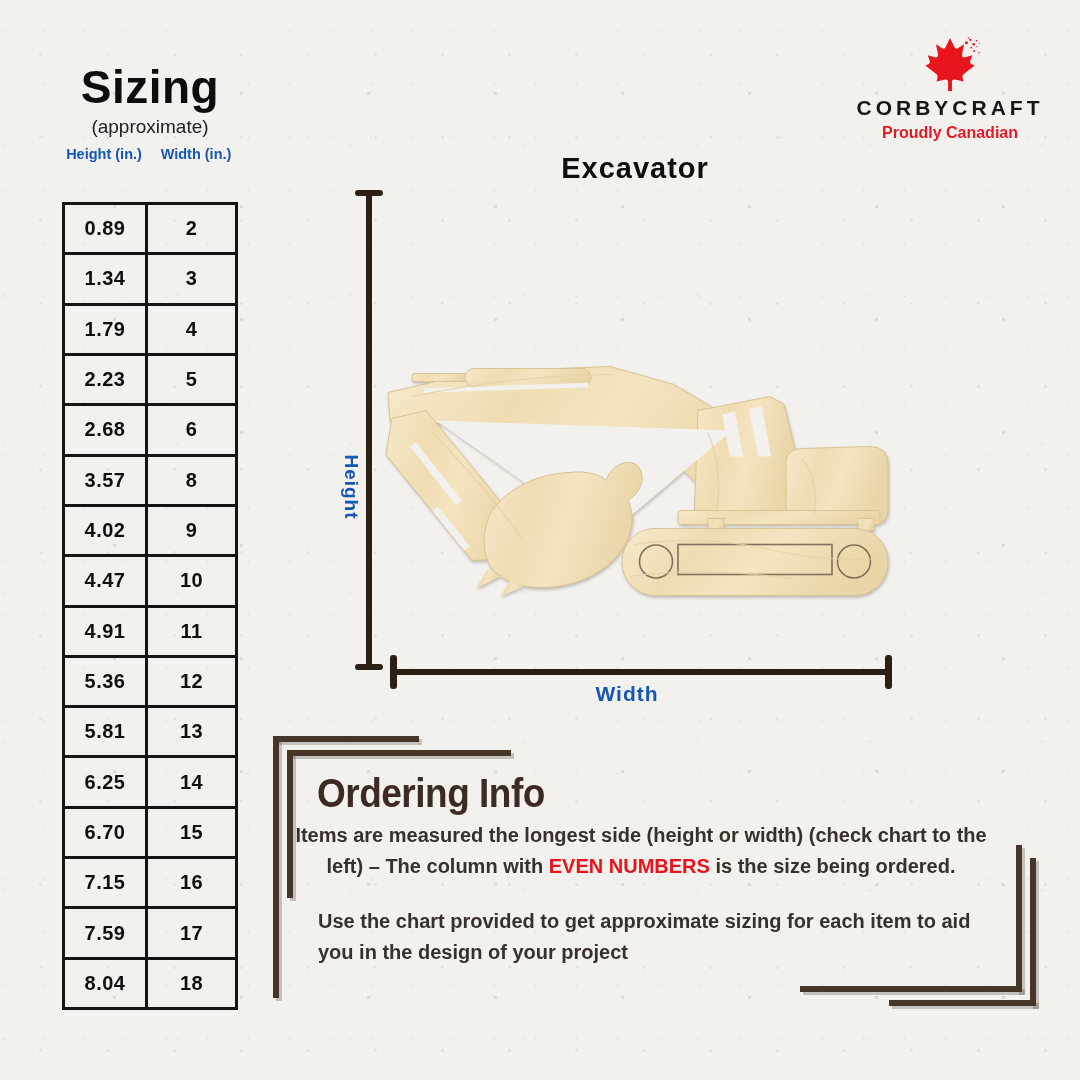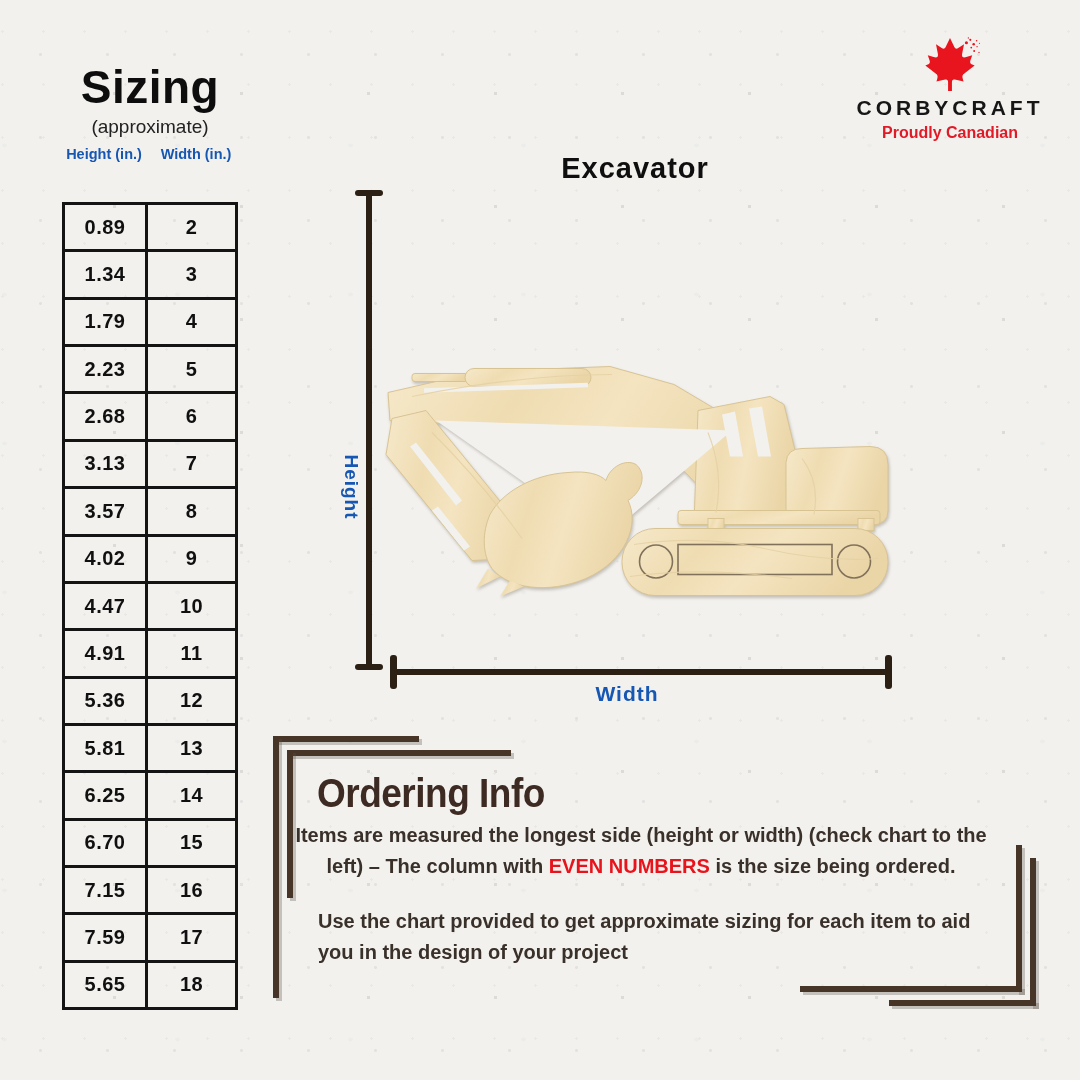--- a/index.html
+++ b/index.html
@@ -96,24 +96,20 @@
       </div>
       <div class="trow">
         <div class="tcell h">2.23</div>
         <div class="tcell w">5</div>
       </div>
       <div class="trow">
         <div class="tcell h">2.68</div>
         <div class="tcell w">6</div>
       </div>
       <div class="trow">
-        <div class="tcell h">3.13</div>
-        <div class="tcell w">7</div>
-      </div>
-      <div class="trow">
         <div class="tcell h">3.57</div>
         <div class="tcell w">8</div>
       </div>
       <div class="trow">
         <div class="tcell h">4.02</div>
         <div class="tcell w">9</div>
       </div>
       <div class="trow">
         <div class="tcell h">4.47</div>
         <div class="tcell w">10</div>
@@ -140,21 +136,21 @@
       </div>
       <div class="trow">
         <div class="tcell h">7.15</div>
         <div class="tcell w">16</div>
       </div>
       <div class="trow">
         <div class="tcell h">7.59</div>
         <div class="tcell w">17</div>
       </div>
       <div class="trow">
-        <div class="tcell h">5.65</div>
+        <div class="tcell h">8.04</div>
         <div class="tcell w">18</div>
       </div>
     </div>
 
   <div class="brand">
     <svg class="brand-leaf" viewBox="-75 -62 150 120">
       <g fill="#e8141e">
         <path d="M 0,-58 L -9,-39 C -11,-35 -14,-35 -17,-37 L -29,-45 L -25,-25 C -24,-19 -27,-17 -32,-18 L -46,-22 L -42,-11 C -41,-7 -42,-5 -46,-3 L -51,-1 L -29,16 C -26,18 -25,21 -26,25 L -28,32 L -10,28 C -6,27 -4,29 -4,33 L -4,52 L 4,52 L 4,33 C 4,29 6,27 10,28 L 28,32 L 26,25 C 25,21 26,18 29,16 L 51,-1 L 46,-3 C 42,-5 41,-7 42,-11 L 46,-22 L 32,-18 C 27,-17 24,-19 25,-25 L 29,-45 L 17,-37 C 14,-35 11,-35 9,-39 Z"></path>
         <circle cx="34" cy="-48" r="3.2"></circle>
           <circle cx="42" cy="-54" r="2.2"></circle>

